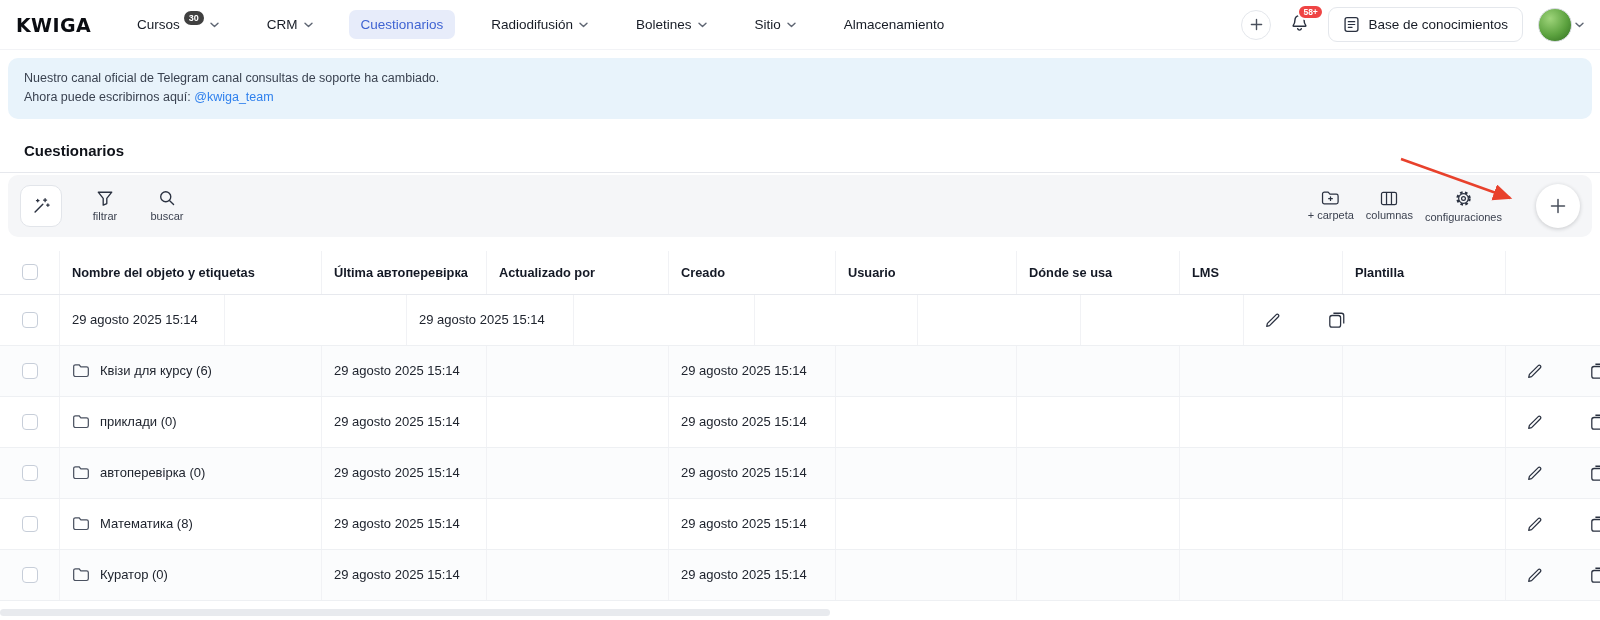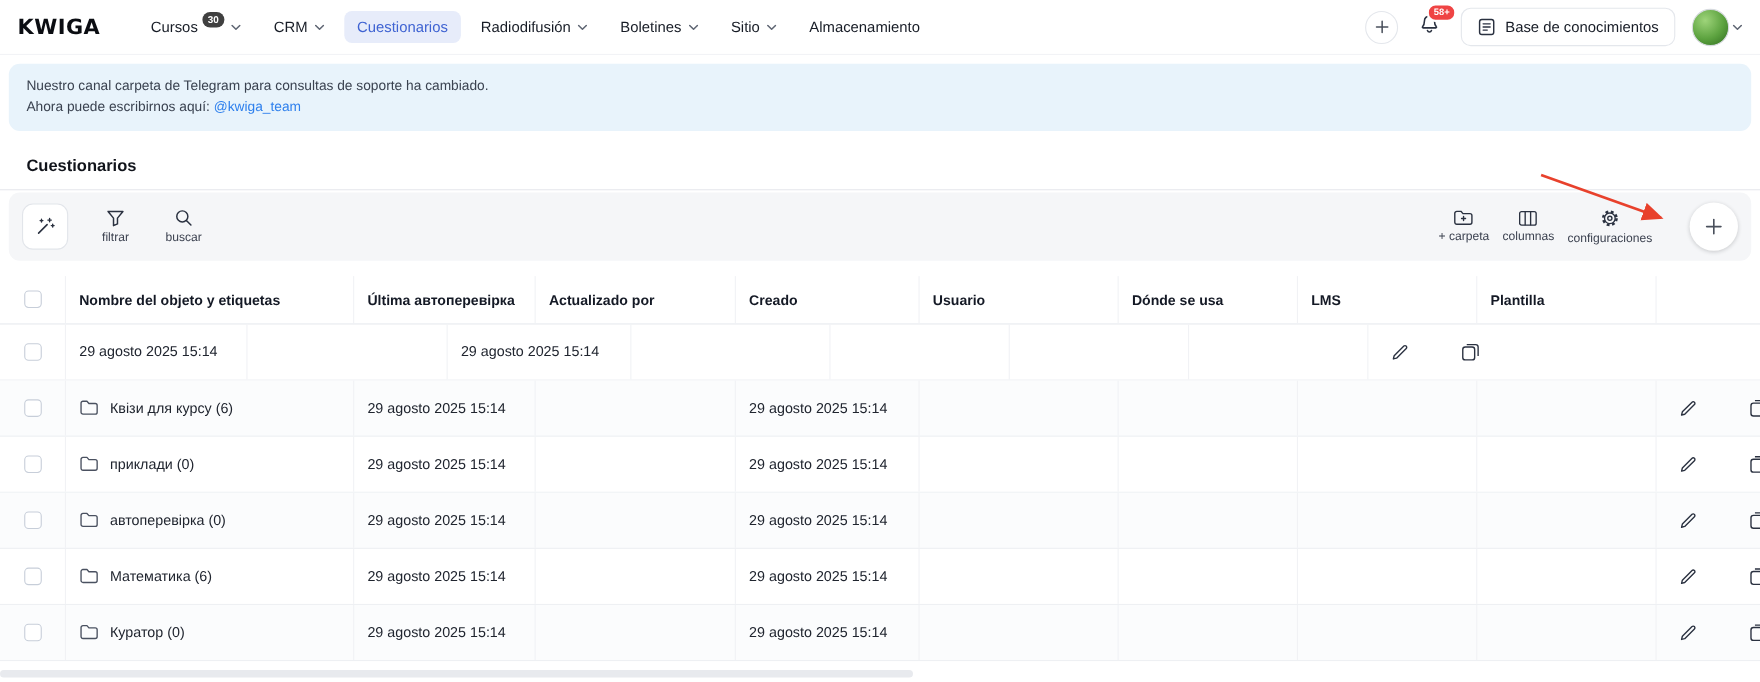--- a/index.html
+++ b/index.html
@@ -2,21 +2,21 @@
 <html style="--accent: #3f63d2; --accent-bg: #e7ecfa; --banner-bg: #e8f3fb; --link: #2f80ed; --danger: #ef4444; --arrow: #e8412c;"><head>
 <meta charset="utf-8">
 <style>
   *{box-sizing:border-box;margin:0;padding:0}
   html,body{width:1600px;height:620px;overflow:hidden}
   body{font-family:"Liberation Sans",sans-serif;background:#fff;color:#1b2430;position:relative}
 
   
   .topbar{display:flex;align-items:center;height:50px;padding:0 16px;background:#fff;border-bottom:1px solid #f2f3f6}
   .logo{font-size:19px;font-weight:800;letter-spacing:.4px;color:#0b0d12;margin-right:34px;font-family:"DejaVu Sans",sans-serif;cursor:pointer}
-  .nav{display:flex;align-items:flex-start;gap:6px}
+  .nav{display:flex;align-items:flex-start;gap:24px}
   .nav-item{display:flex;align-items:center;gap:6px;padding:7px 12px;border-radius:7px;font-size:13.5px;color:#171c26;cursor:pointer;white-space:nowrap}
   .nav-item.active{background:var(--accent-bg);color:var(--accent)}
   .nav-badge{background:#404040;color:#fff;font-size:9px;font-weight:700;padding:2px 5px;border-radius:9px;position:relative;top:-7px;margin-left:-2px}
   .top-right{margin-left:auto;display:flex;align-items:center;gap:15px}
   .icon-circle-btn{width:30px;height:30px;border:1px solid #e4e7ec;border-radius:50%;display:flex;align-items:center;justify-content:center;background:#fff;cursor:pointer}
   .bell-wrap{position:relative;padding:2px 4px;cursor:pointer}
   .bell-badge{position:absolute;top:-7px;left:11px;background:var(--danger);color:#fff;font-size:8.5px;font-weight:700;padding:2px 4px;border-radius:8px;border:2px solid #fff;line-height:1}
   .kb-btn{display:flex;align-items:center;gap:8px;padding:8px 14px;border:1px solid #e4e7ec;border-radius:9px;background:#fff;font-size:13.5px;color:#171c26;cursor:pointer;white-space:nowrap}
   .avatar-wrap{display:flex;align-items:center;gap:3px}
   .avatar{width:34px;height:34px;border-radius:50%;background:radial-gradient(circle at 35% 30%,#9ed47a 0%,#5ca23f 55%,#2e6b1e 100%);border:1px solid #d6dade;cursor:pointer}
@@ -125,21 +125,21 @@
     <div class="avatar-wrap">
       <div class="avatar"></div>
       <svg width="9" height="6" viewBox="0 0 9 6" fill="none">
           <path d="M1 1.2 L4.5 4.6 L8 1.2" stroke="#5f6673" stroke-width="1.4" stroke-linecap="round" stroke-linejoin="round"></path>
         </svg>
     </div>
   </div>
 </header>
 
 <div class="banner">
-  <div>Nuestro canal carpeta de Telegram para consultas de soporte ha cambiado.</div>
+  <div>Nuestro canal oficial de Telegram canal consultas de soporte ha cambiado.</div>
   <div>
     <span>Ahora puede escribirnos aquí:</span>
     <a>@kwiga_team</a>
   </div>
 </div>
 
 <div class="page-head">
   <div class="page-title">Cuestionarios</div>
 </div>
 <div class="divider"></div>
@@ -332,21 +332,21 @@
   </div>
 
   <div class="trow">
     <div class="cell c-check">
       <span class="checkbox"></span>
     </div>
     <div class="cell col1 name-cell">
       <svg width="18" height="15" viewBox="0 0 20 17" fill="none">
             <path d="M1.7 4 a2 2 0 0 1 2 -2 h4.1 l2 2.3 h6.5 a2 2 0 0 1 2 2 v7 a2 2 0 0 1 -2 2 H3.7 a2 2 0 0 1 -2 -2 Z" stroke="#4a5160" stroke-width="1.4" stroke-linejoin="round"></path>
           </svg>
-      <span>Математика (6)</span>
+      <span>Математика (8)</span>
     </div>
     <div class="cell col2">29 agosto 2025 15:14</div>
     <div class="cell col3"></div>
     <div class="cell col4">29 agosto 2025 15:14</div>
     <div class="cell col5"></div>
     <div class="cell col6"></div>
     <div class="cell col7"></div>
     <div class="cell col8"></div>
     <div class="cell c-actions">
       <svg class="action-icon" width="18" height="18" viewBox="0 0 20 20" fill="none">

